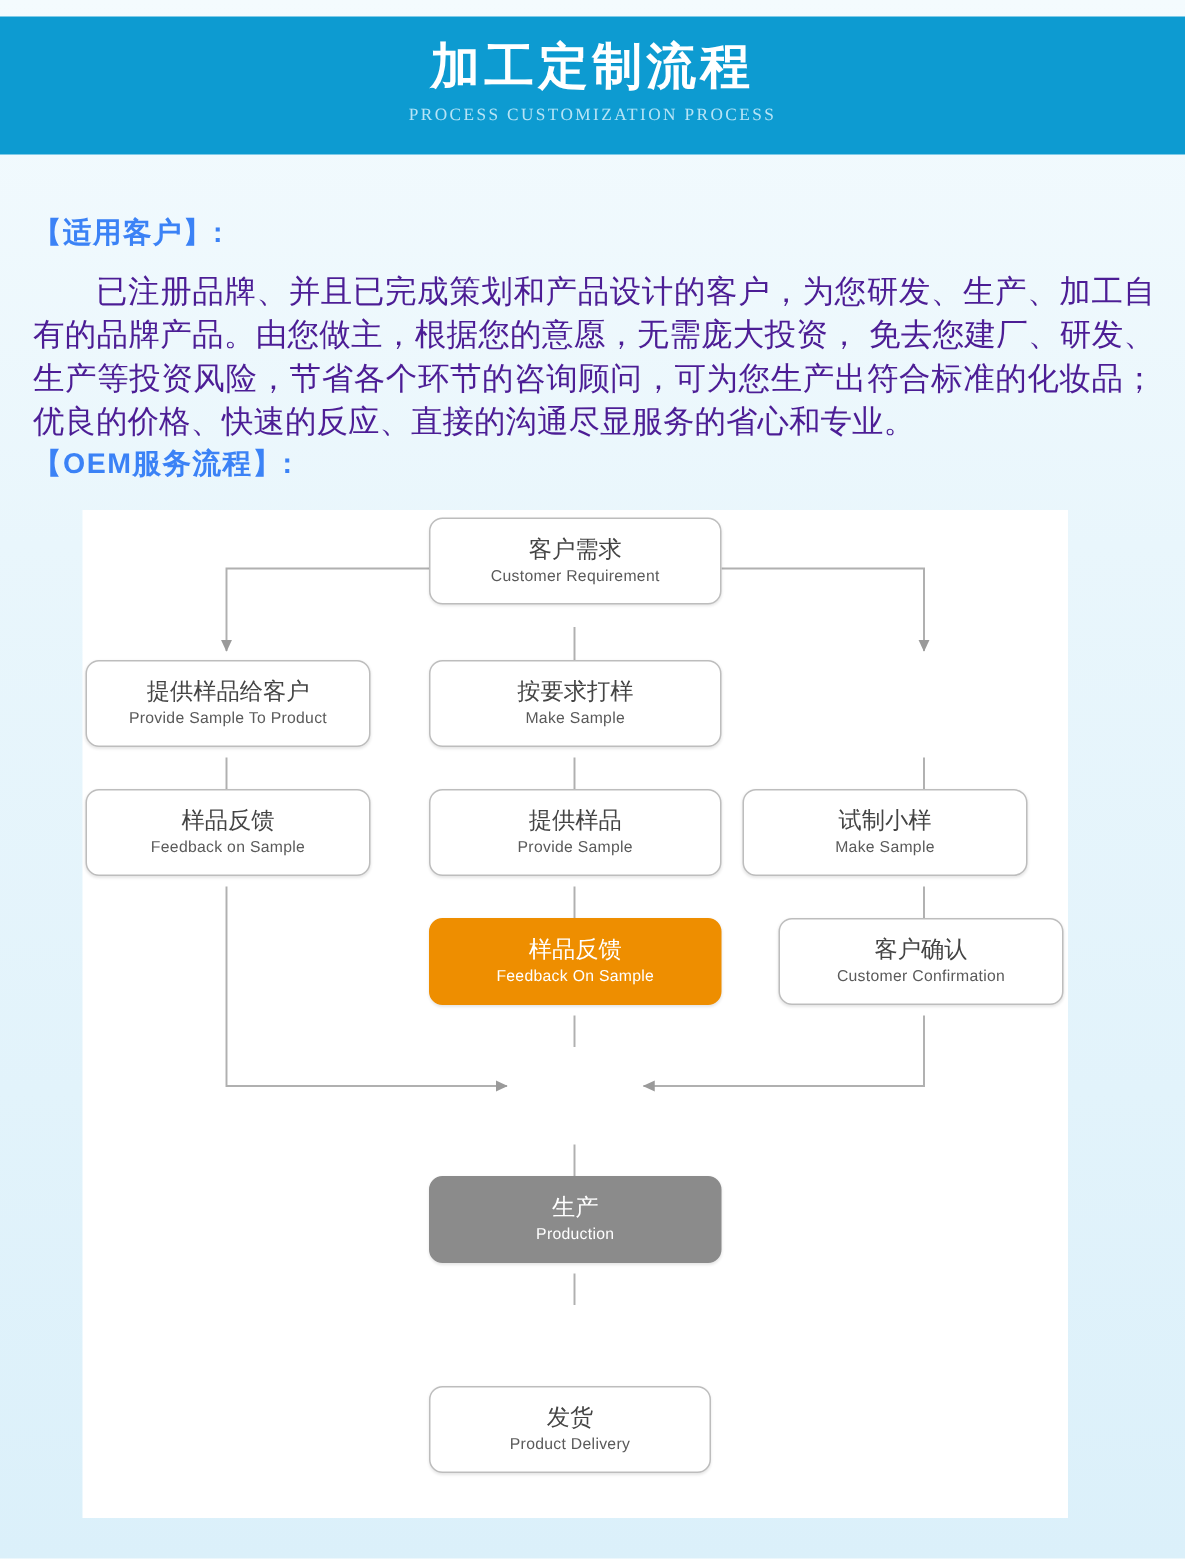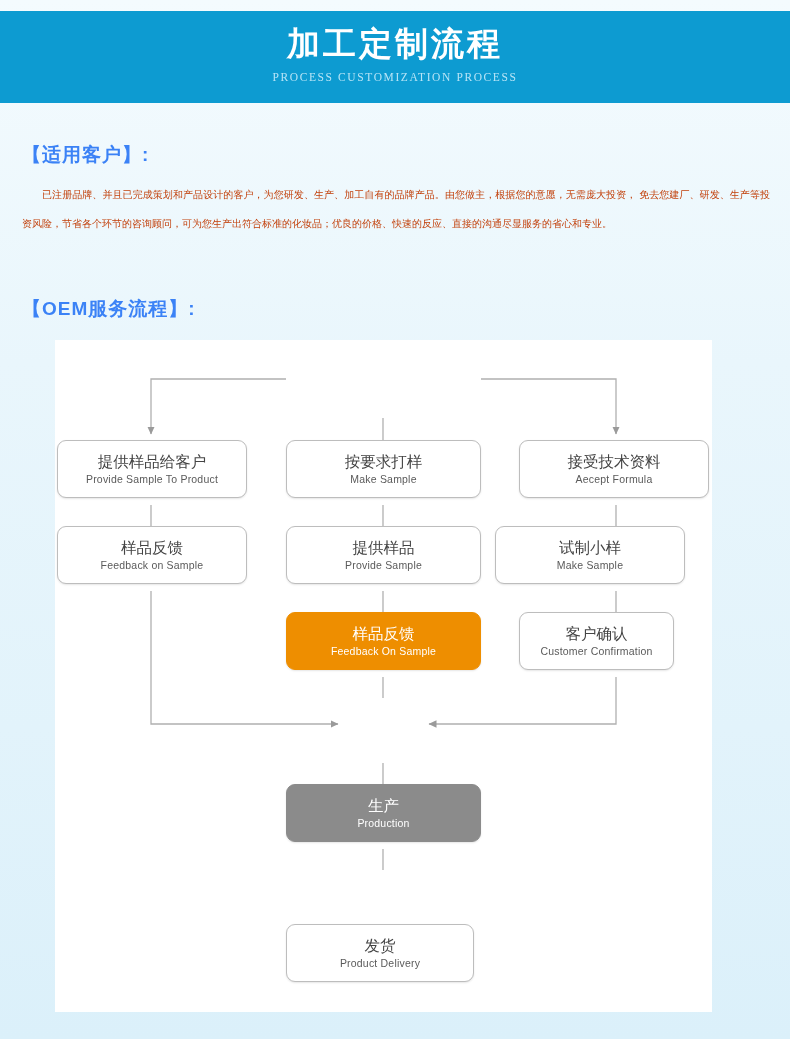--- a/index.html
+++ b/index.html
@@ -56,23 +56,23 @@
   }
   #h-customer { left: 22px; top: 142px; }
   #h-oem      { left: 22px; top: 296px; }
 
   
   .paragraph {
     position: absolute;
     left: 22px;
     top: 180px;
     width: 748px;
-    font-size: 10px;
+    font-size: 21px;
     line-height: 29px;
-    color: #c2410c;
+    color: #4c1d95;
     text-indent: 2em;
     text-align: justify;
     text-justify: inter-ideograph;
   }
 
   
   .flow-wrap {
     position: absolute;
     left: 55px;
     top: 340px;
@@ -184,52 +184,52 @@
 
         <path d="M328,423 L328,444"></path>
 
         <path d="M328,509 L328,530"></path>
 
         <path d="M328,595 L328,618" marker-end="url(#arr)"></path>
       </g>
     </svg>
   </div>
 
+  <div class="node" style="left:231px; top:5px; width:195px; height:58px;">
+    <span class="cn">客户需求</span>
+    <span class="en">Customer  Requirement</span>
+  </div>
 
   <div class="node" style="left:2px; top:100px; width:190px; height:58px;">
     <span class="cn">提供样品给客户</span>
     <span class="en">Provide Sample To Product</span>
   </div>
   <div class="node" style="left:231px; top:100px; width:195px; height:58px;">
     <span class="cn">按要求打样</span>
     <span class="en">Make Sample</span>
   </div>
-  <div class="node" style="left:464px; top:100px; width:190px; height:58px;">
-    <span class="cn">接受技术资料</span>
-    <span class="en">Aecept Formula</span>
-  </div>
 
   <div class="node" style="left:2px; top:186px; width:190px; height:58px;">
     <span class="cn">样品反馈</span>
     <span class="en">Feedback on Sample</span>
   </div>
   <div class="node" style="left:231px; top:186px; width:195px; height:58px;">
     <span class="cn">提供样品</span>
     <span class="en">Provide Sample</span>
   </div>
   <div class="node" style="left:440px; top:186px; width:190px; height:58px;">
     <span class="cn">试制小样</span>
     <span class="en">Make Sample</span>
   </div>
 
   <div class="node accent-orange" style="left:231px; top:272px; width:195px; height:58px;">
     <span class="cn">样品反馈</span>
     <span class="en">Feedback On Sample</span>
   </div>
-  <div class="node" style="left:464px; top:272px; width:155px; height:58px;">
+  <div class="node" style="left:464px; top:272px; width:190px; height:58px;">
     <span class="cn">客户确认</span>
     <span class="en">Customer Confirmation</span>
   </div>
 
 
   <div class="node accent-gray" style="left:231px; top:444px; width:195px; height:58px;">
     <span class="cn">生产</span>
     <span class="en">Production</span>
   </div>
 

